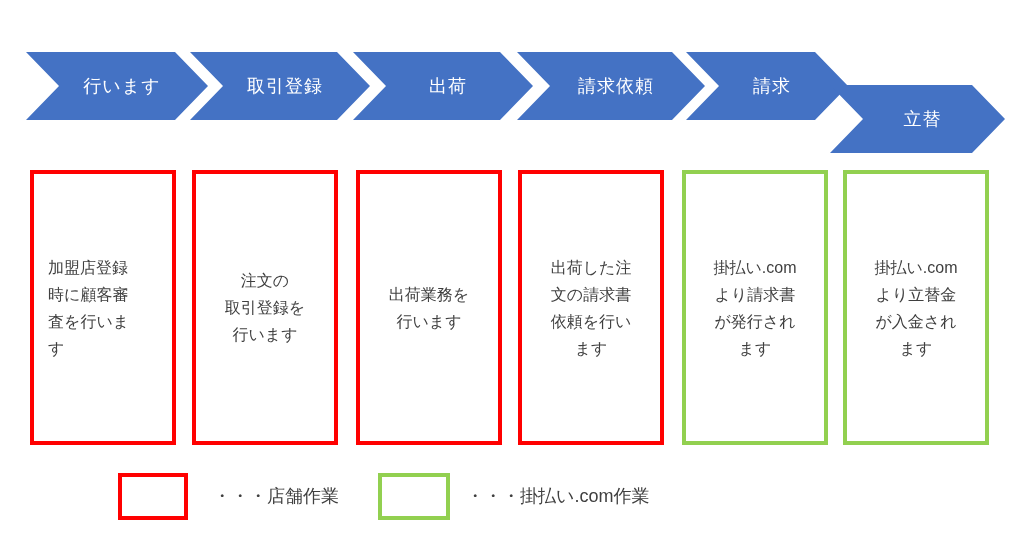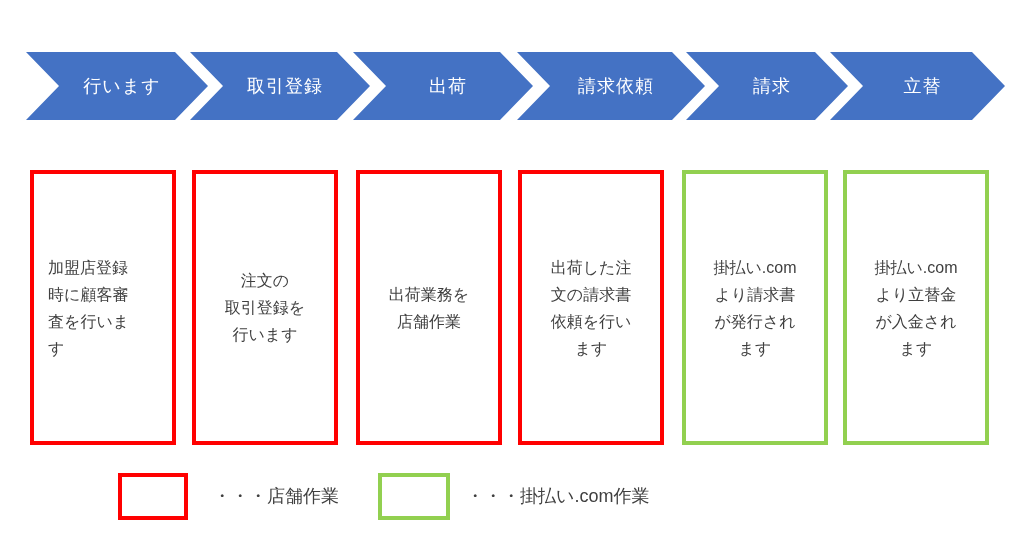--- a/index.html
+++ b/index.html
@@ -15,21 +15,21 @@
     display:flex;align-items:center;justify-content:center;
     font-size:18px;letter-spacing:1px;
     clip-path:polygon(33px 50%,0 0,calc(100% - 33px) 0,100% 50%,calc(100% - 33px) 100%,0 100%);
   }
   .chevron .lbl{padding-left:10px;}
   .c1{left:26px;width:182px;}
   .c2{left:190px;width:180px;}
   .c3{left:353px;width:180px;}
   .c4{left:517px;width:188px;}
   .c5{left:686px;width:162px;}
-  .c6{left:830px;width:175px;}
+  .c6{left:830px;width:175px;margin-top:33px;}
   
   .box{
     position:absolute;top:170px;height:275px;width:146px;
     box-sizing:border-box;border:4px solid #000;background:#fff;
     display:flex;align-items:center;justify-content:center;
     font-size:16px;line-height:27px;color:var(--body-text,#3f3f3f);
     text-align:center;
   }
   .box .txt{white-space:pre-line;}
   .box.store{border-color:var(--store-border,#FF0000);}
@@ -84,21 +84,21 @@
 査を行いま
 す</span>
   </div>
   <div class="box store b2">
     <span class="txt">注文の
 取引登録を
 行います</span>
   </div>
   <div class="box store b3">
     <span class="txt">出荷業務を
-店舗作業</span>
+行います</span>
   </div>
   <div class="box store b4">
     <span class="txt">出荷した注
 文の請求書
 依頼を行い
 ます</span>
   </div>
   <div class="box kakebarai b5">
     <span class="txt">掛払い.com
 より請求書

